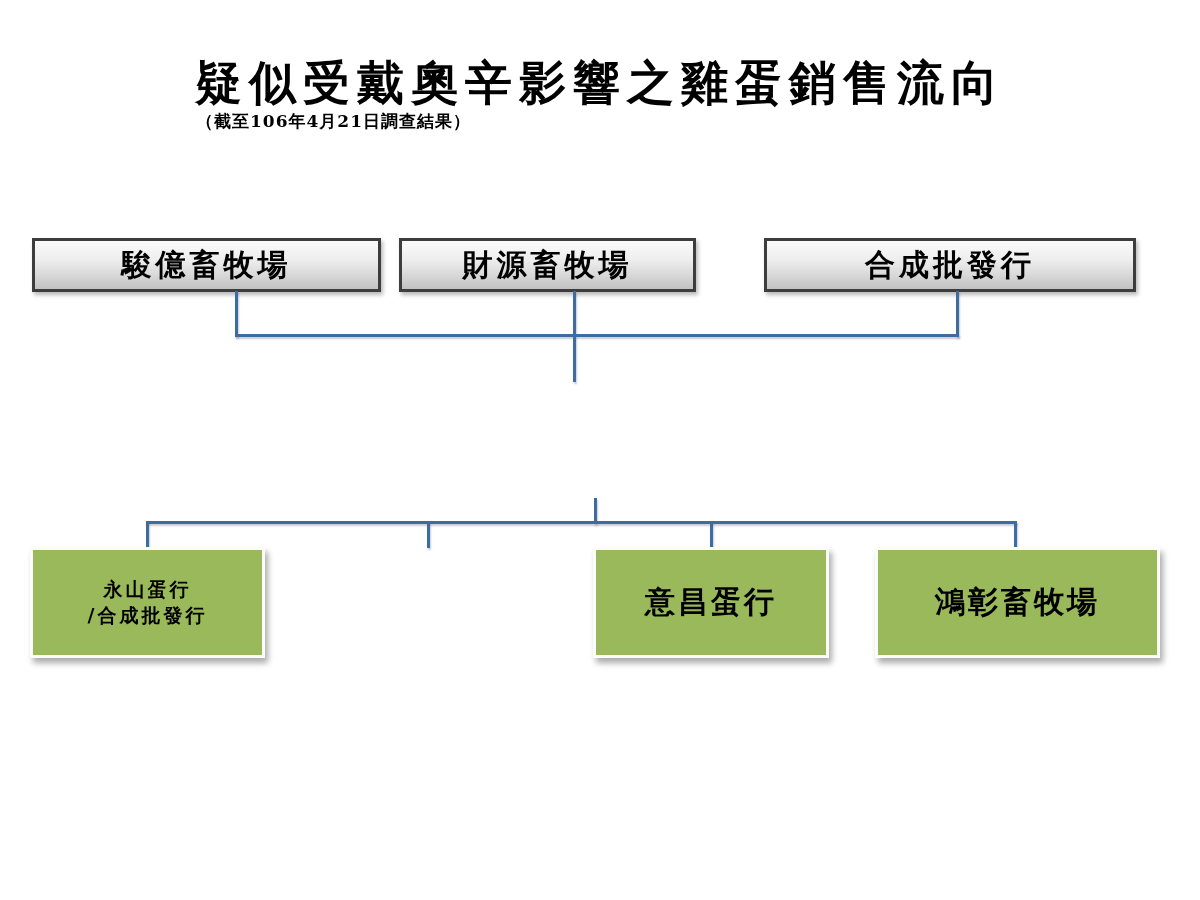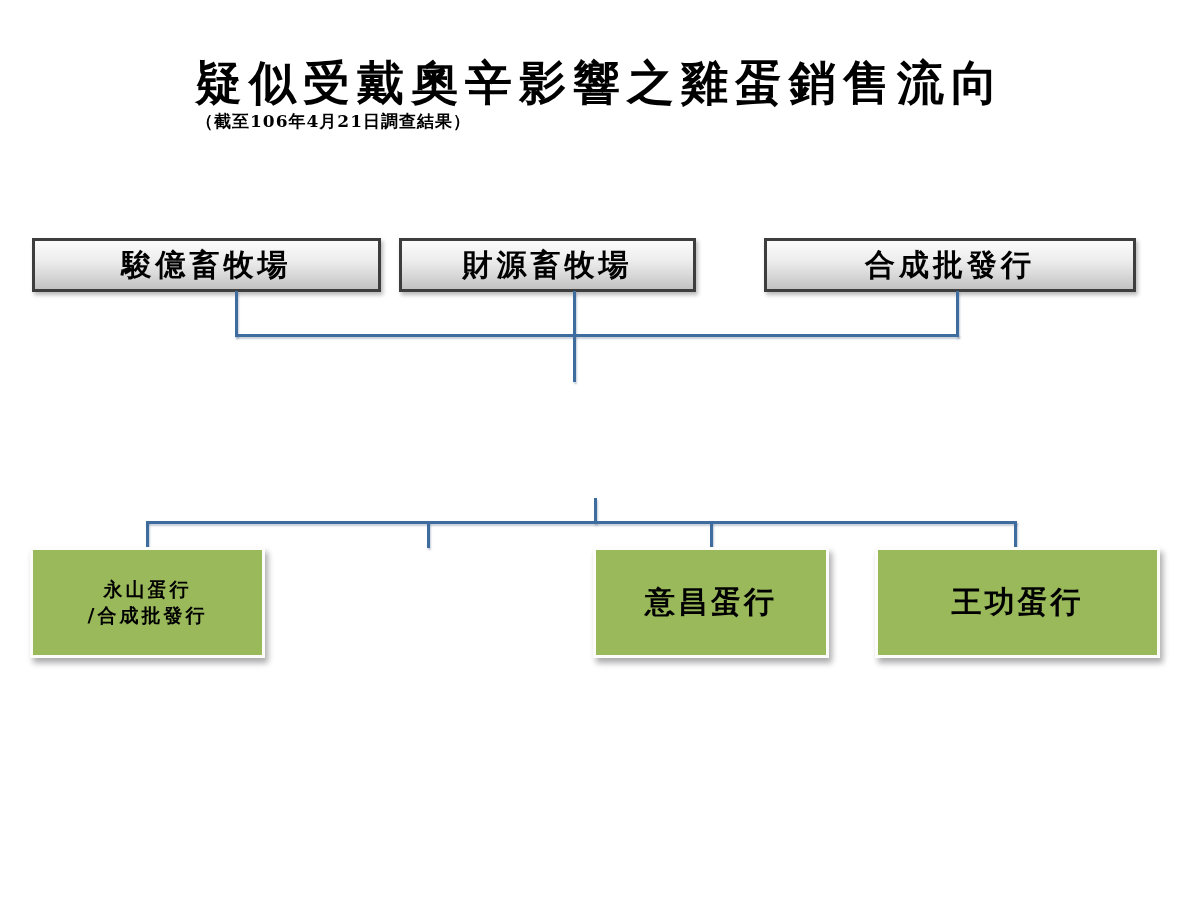--- a/index.html
+++ b/index.html
@@ -143,16 +143,16 @@
   <div class="line v c-bot-d4"></div>
 
   <div class="node retailer retailer-1">
     <span>永山蛋行</span>
     <span>/合成批發行</span>
   </div>
   <div class="node retailer retailer-3">
     <span>意昌蛋行</span>
   </div>
   <div class="node retailer retailer-4">
-    <span>王功蛋行</span>
+    <span>鴻彰畜牧場</span>
   </div>
 
 </div>
 
 </body></html>

